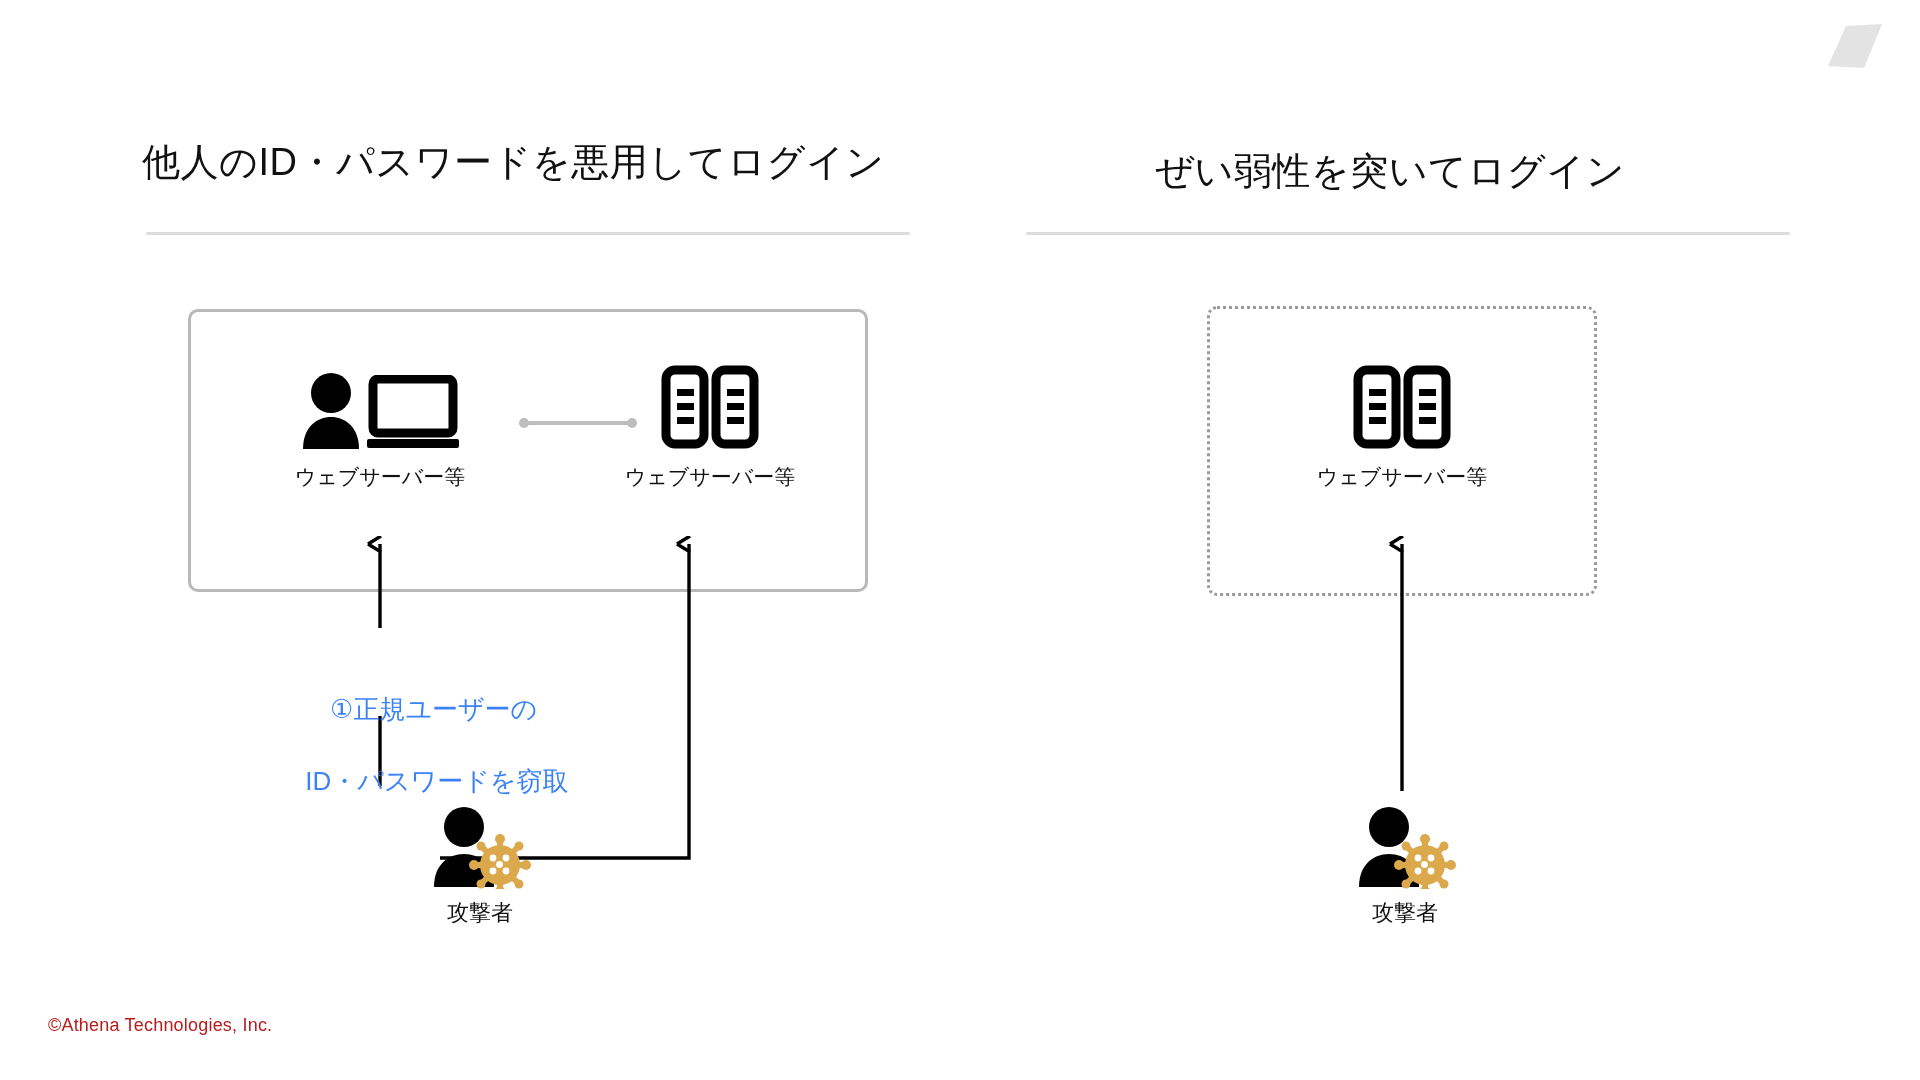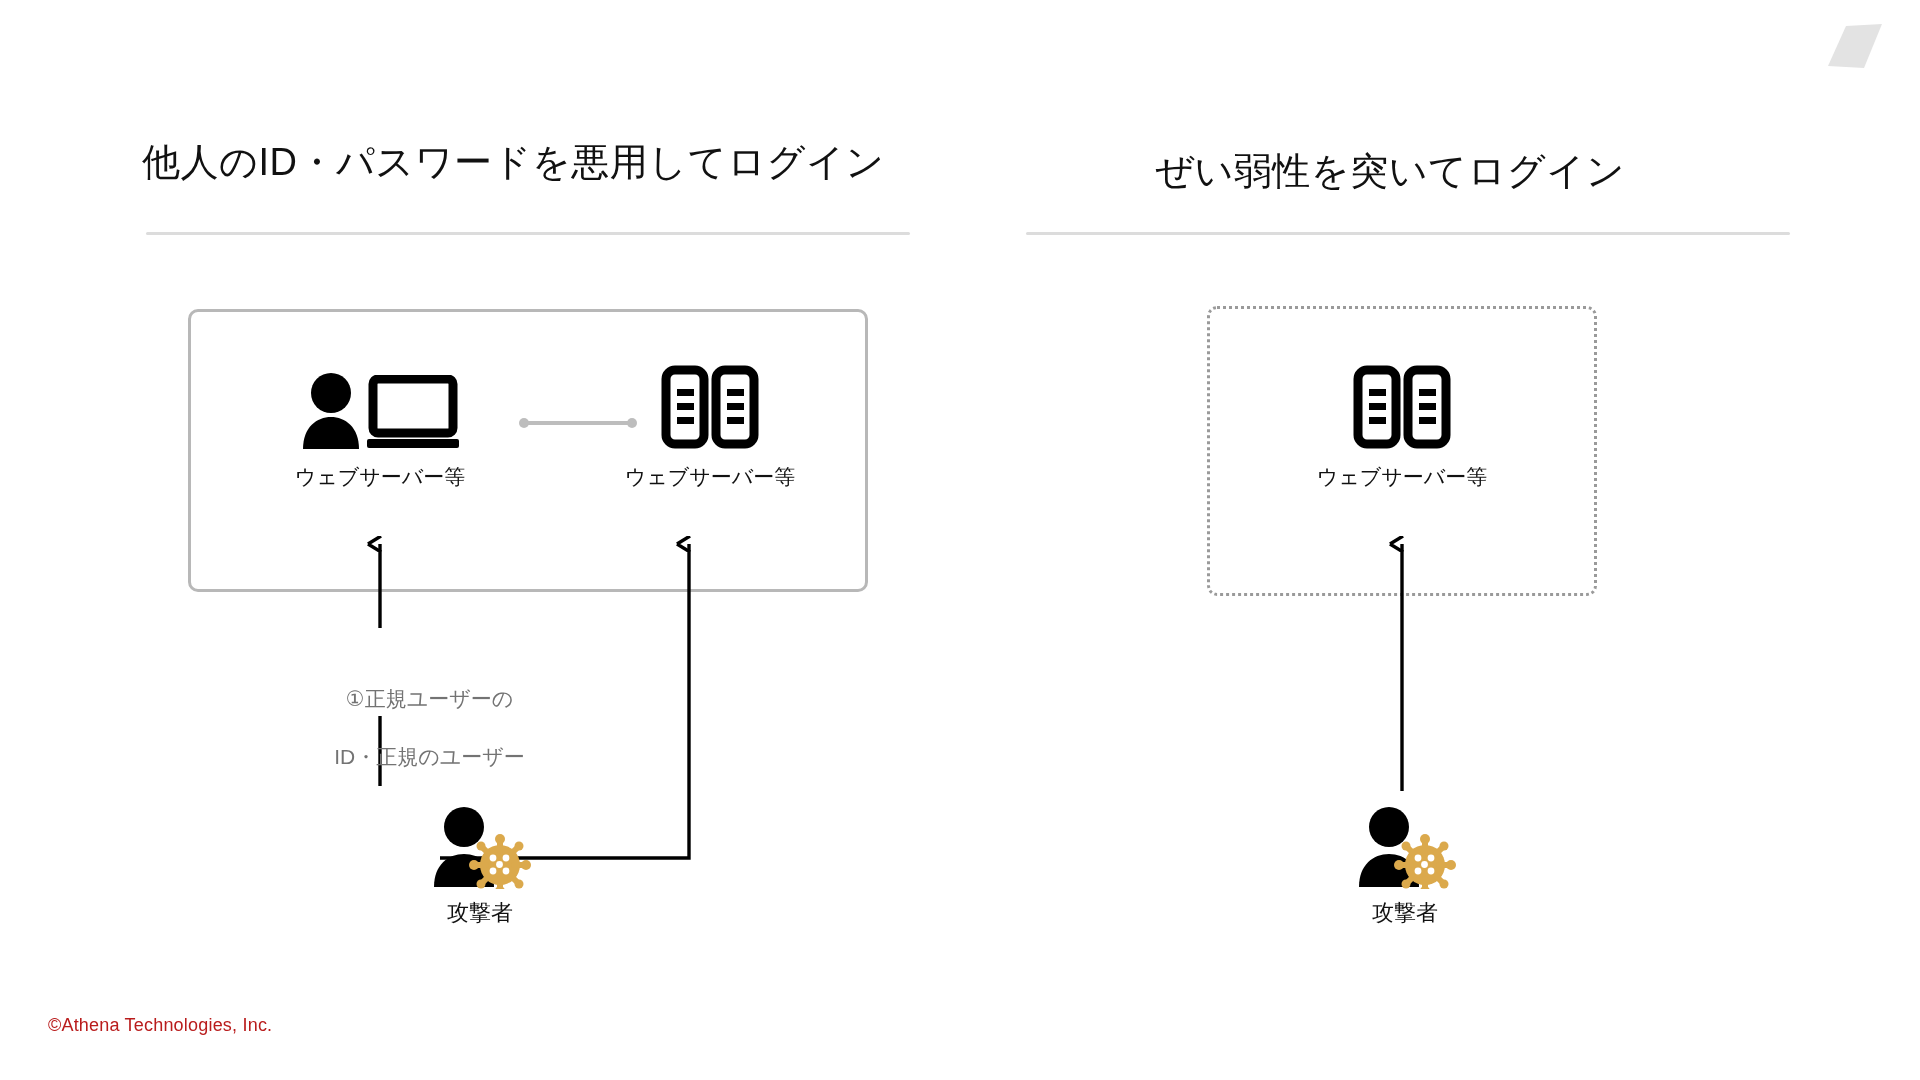--- a/index.html
+++ b/index.html
@@ -122,23 +122,23 @@
     position: absolute;
     left: 378px;
     top: 398px;
     width: 120px;
     height: 10px;
   }
 
   
   .annot {
     position: absolute;
-    font-size: 21px;
+    font-size: 26px;
     line-height: 1.38;
-    color: #737373;
+    color: #3b82f6;
     white-space: pre;
   }
   .annot.one {
     left: 122px;
     top: 640px;
     width: 300px;
     text-align: center;
   }
   .annot.two {
     left: 568px;
@@ -243,21 +243,21 @@
 
       <line x1="240" y1="612" x2="240" y2="528" stroke="#000" stroke-width="3.4" marker-end="url(#arrowUpL)"></line>
 
       <line x1="240" y1="770" x2="240" y2="700" stroke="#000" stroke-width="3.4"></line>
 
       <path d="M300 842 L549 842 L549 528" fill="none" stroke="#000" stroke-width="3.4" marker-end="url(#arrowUpL)"></path>
     </svg>
 
     <div class="annot one">
       <span>①正規ユーザーの</span><br>
-      <span>ID・正規のユーザー</span>
+      <span>ID・パスワードを窃取</span>
     </div>
 
 
     <div class="node attacker attacker-left">
       <div class="icon-row">
         <span>
           <svg viewBox="0 0 104 82" width="104" height="82" aria-hidden="true">
             <circle cx="36" cy="20" r="20" fill="#000"></circle>
             <path d="M6 80 C6 58 20 47 36 47 C52 47 66 58 66 80 Z" fill="#000"></path>
             <g fill="#dba94c">

